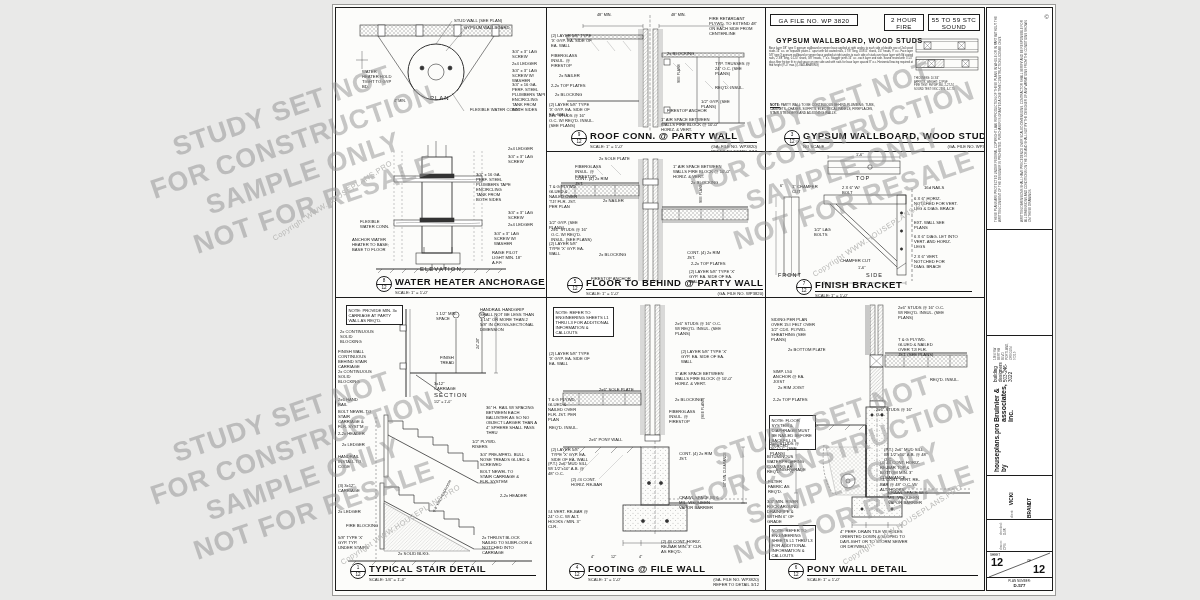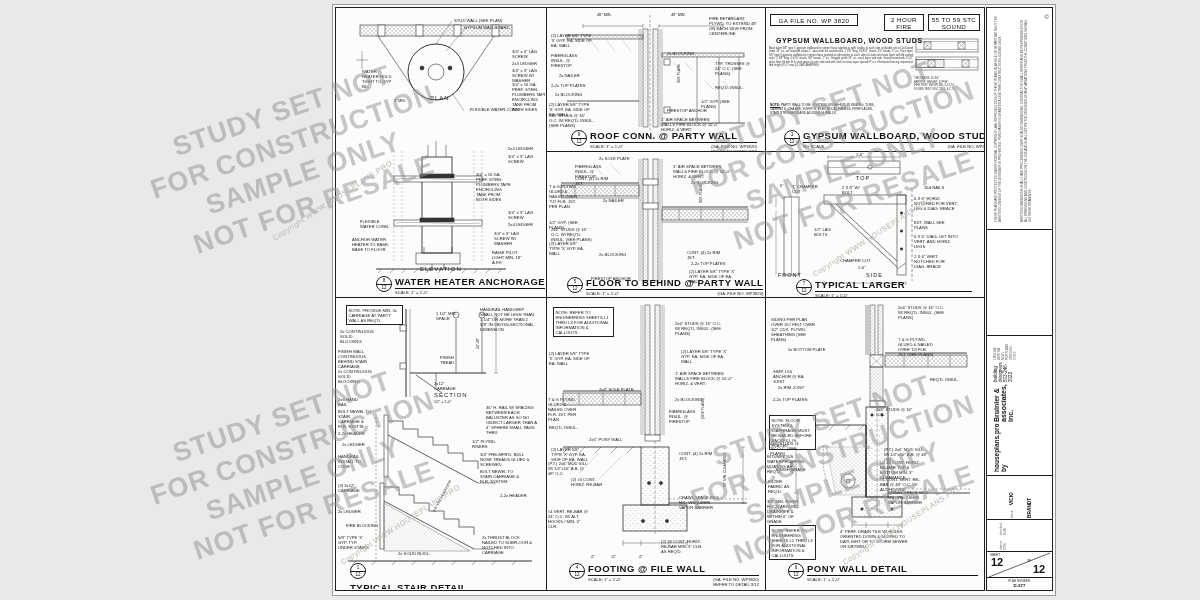--- a/index.html
+++ b/index.html
@@ -308,21 +308,21 @@
           <path d="M58 132 H140" stroke-width="0.35"></path>
             <path d="M58 130v4 M140 130v4" stroke-width="0.35"></path>
         </g>
       </svg>
       <div class="trow" style="left:30px;top:128px;width:176px;">
         <div class="bub">
             <span class="bn">7</span>
             <span class="bs">12</span>
           </div>
         <div class="tcol">
-            <div class="dt">TYPICAL LARGER</div>
+            <div class="dt">FINISH BRACKET</div>
         <div class="tsub">
               <span>SCALE: 1" = 1'-0"</span>
             </div>
           </div>
       </div>
     <span class="lbl" style="left: 90px; top: 2px; font-size: 3.8px;">1'-6"</span>
         <span class="lbl" style="left: 90px; top: 24px; font-size: 5.5px; letter-spacing: 1px;">TOP</span>
         <span class="lbl" style="left: 26px; top: 33px; width: 30px;">1" CHAMFER CUT</span>
         <span class="lbl" style="left: 76px; top: 34px; width: 26px;">2 X 6" W/ BOLT</span>
         <span class="lbl" style="left: 158px; top: 34px;">16d NAILS</span>
@@ -359,21 +359,21 @@
           <rect x="44" y="186" width="4" height="66"></rect>
           <path d="M48 190 h15 v8 h15 v8 h15 v8 h15 v8 h15 v8 h15 v8" stroke-width="0.7"></path>
           <path d="M48 204 L138 252" stroke-width="0.8"></path>
           <path d="M48 206 L134 254 L48 254 Z" fill="url(#hd)" opacity="0.55"></path>
           <path d="M12 264 H196" stroke-width="1.1"></path>
           <path d="M20 264 l-4 4 M40 264 l-4 4 M60 264 l-4 4 M80 264 l-4 4 M100 264 l-4 4 M120 264 l-4 4 M140 264 l-4 4 M160 264 l-4 4 M180 264 l-4 4" stroke-width="0.4"></path>
           <path d="M142 186 h18 M138 252 h20" stroke-width="0.5"></path>
           <path d="M40 120 V262" stroke-dasharray="2 2" stroke-width="0.4"></path>
         </g>
       </svg>
-      <div class="trow" style="left:14px;top:266px;width:186px;flex-direction:column;">
+      <div class="trow" style="left:14px;top:266px;width:186px;">
         <div class="bub">
             <span class="bn">1</span>
             <span class="bs">12</span>
           </div>
         <div class="tcol">
             <div class="dt">TYPICAL STAIR DETAIL</div>
         <div class="tsub">
               <span>SCALE: 1/4" = 1'-0"</span>
             </div>
           </div>

